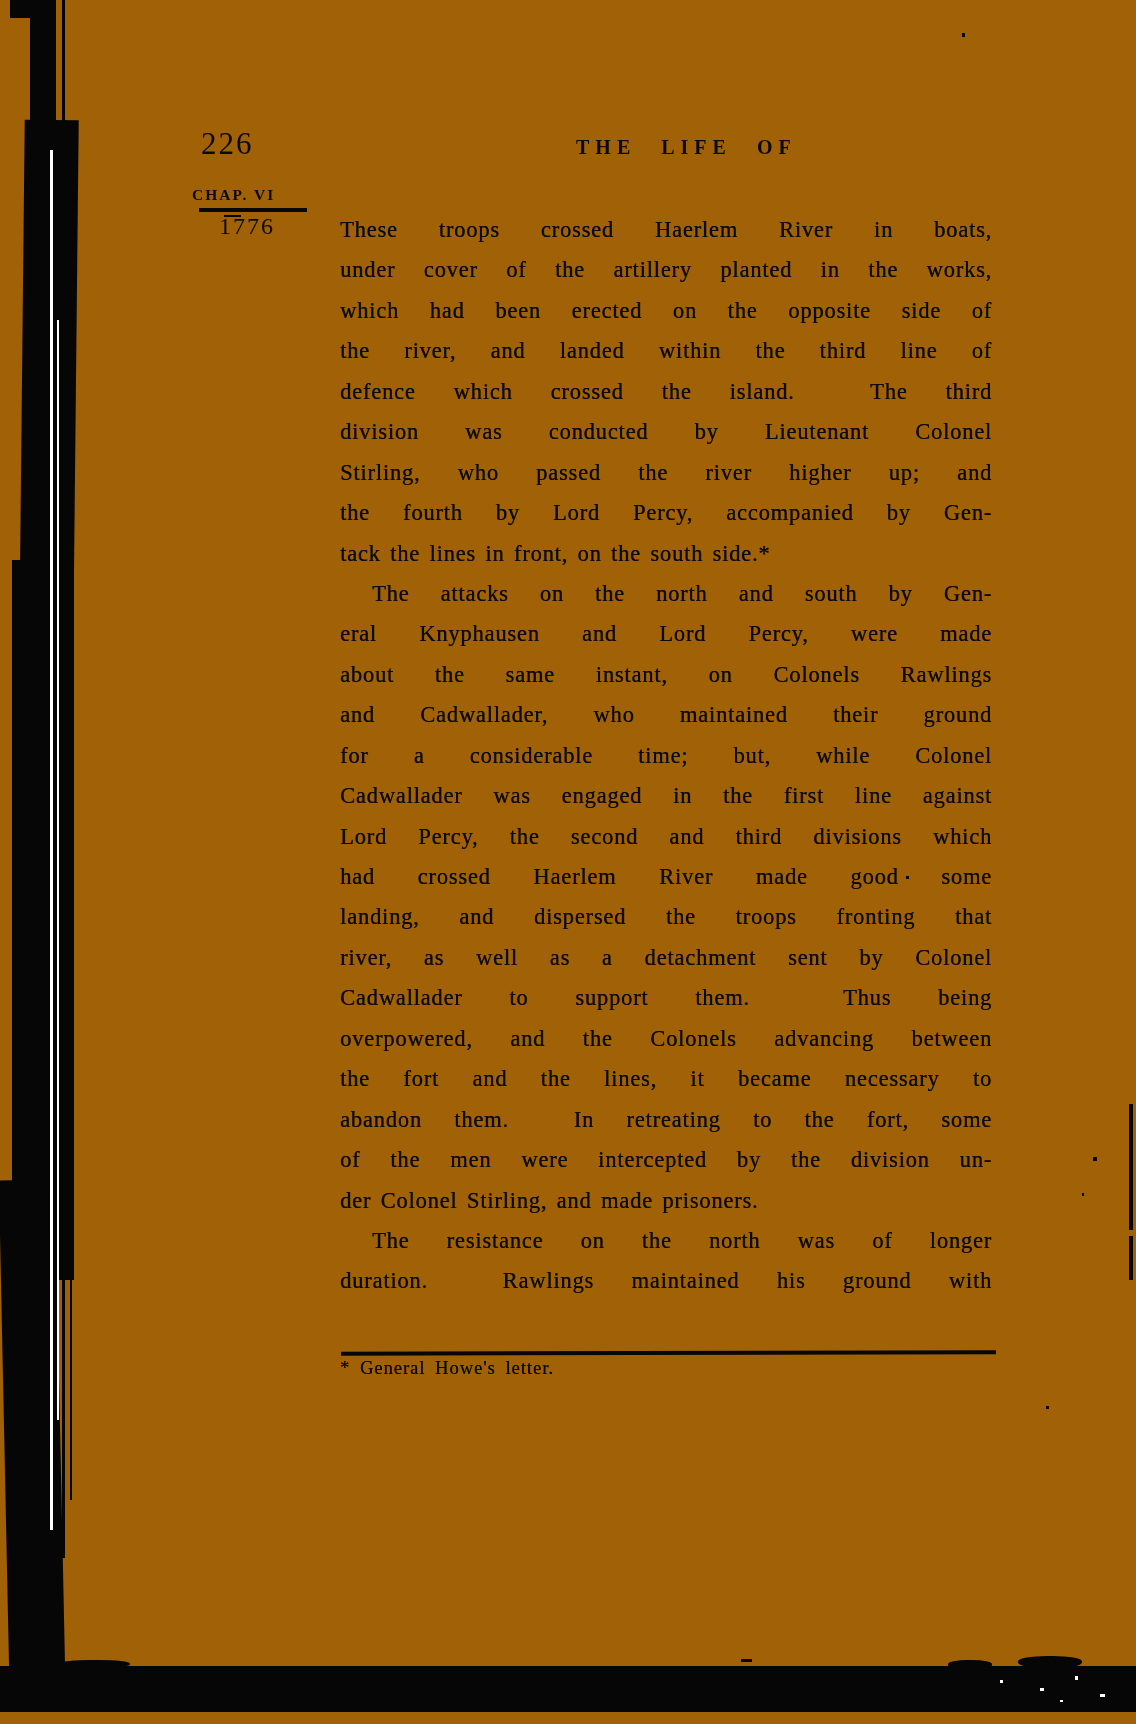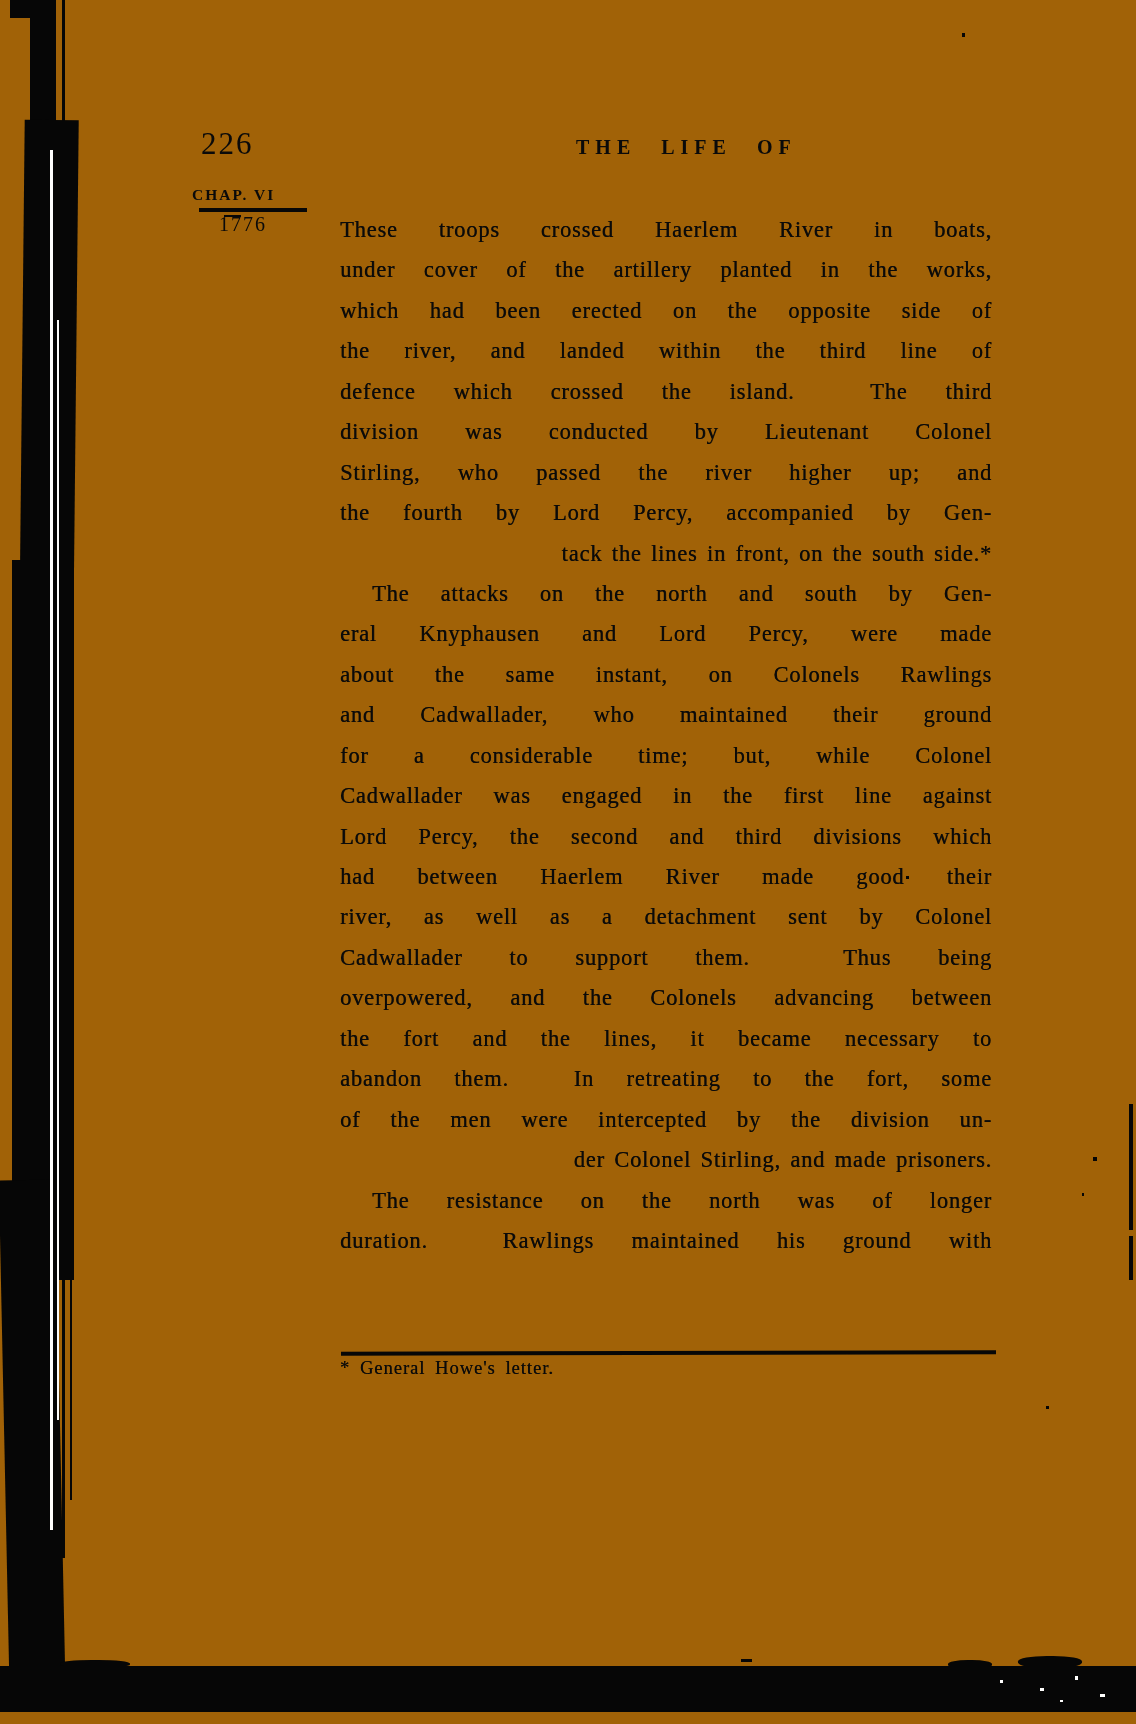--- a/index.html
+++ b/index.html
@@ -26,29 +26,29 @@
   .chaprule {
     position:absolute; left:199px; top:208px; width:108px; height:3.5px;
     background:#070707;
   }
   .chapruleblot {
     position:absolute; left:224px; top:215px; width:17px; height:2px;
     background:#070707;
   }
   .yearnote {
     position:absolute; left:219px; top:213px;
-    font-size:20px; letter-spacing:2px;
+    font-size:24px; letter-spacing:2px;
   }
   .bodytext {
     position:absolute; left:340px; top:172px; width:652px;
     font-size:22.5px; letter-spacing:0.8px; word-spacing:3px;
     text-shadow:0.4px 0 0 rgba(10,10,10,0.8);
     margin-top:38px;
   }
-  .line { height:40.45px; line-height:40.45px; overflow:hidden; text-align:right; white-space:normal; }
+  .line { height:40.45px; line-height:40.45px; overflow:hidden; text-align:left; white-space:normal; }
   .line.j { text-align:justify; }
   .line.j::after { content:""; display:inline-block; width:100%; height:0; }
   .line.indent { text-indent:32px; }
   .footrule {
     position:absolute; left:341px; top:1351px; width:655px; height:3.5px;
     background:#070707; transform:rotate(-0.12deg);
   }
   .footnote {
     position:absolute; left:340px; top:1358px; width:652px;
     font-size:18.5px; letter-spacing:1px; word-spacing:4px; text-align:left;
@@ -121,21 +121,22 @@
       <div class="line j">Stirling, who passed the river higher up; and</div>
       <div class="line j">the fourth by Lord Percy, accompanied by Gen-</div>
       <div class="line">tack the lines in front, on the south side.*</div>
       <div class="line j indent">The attacks on the north and south by Gen-</div>
       <div class="line j">eral Knyphausen and Lord Percy, were made</div>
       <div class="line j">about the same instant, on Colonels Rawlings</div>
       <div class="line j">and Cadwallader, who maintained their ground</div>
       <div class="line j">for a considerable time; but, while Colonel</div>
       <div class="line j">Cadwallader was engaged in the first line against</div>
       <div class="line j">Lord Percy, the second and third divisions which</div>
-      <div class="line j">had between Haerlem River made good their</div>
+      <div class="line j">had crossed Haerlem River made good some</div>
+      <div class="line j">landing, and dispersed the troops fronting that</div>
       <div class="line j">river, as well as a detachment sent by Colonel</div>
       <div class="line j">Cadwallader to support them.&nbsp; Thus being</div>
       <div class="line j">overpowered, and the Colonels advancing between</div>
       <div class="line j">the fort and the lines, it became necessary to</div>
       <div class="line j">abandon them.&nbsp; In retreating to the fort, some</div>
       <div class="line j">of the men were intercepted by the division un-</div>
       <div class="line">der Colonel Stirling, and made prisoners.</div>
       <div class="line j indent">The resistance on the north was of longer</div>
       <div class="line j">duration.&nbsp; Rawlings maintained his ground with</div>
     </div>

